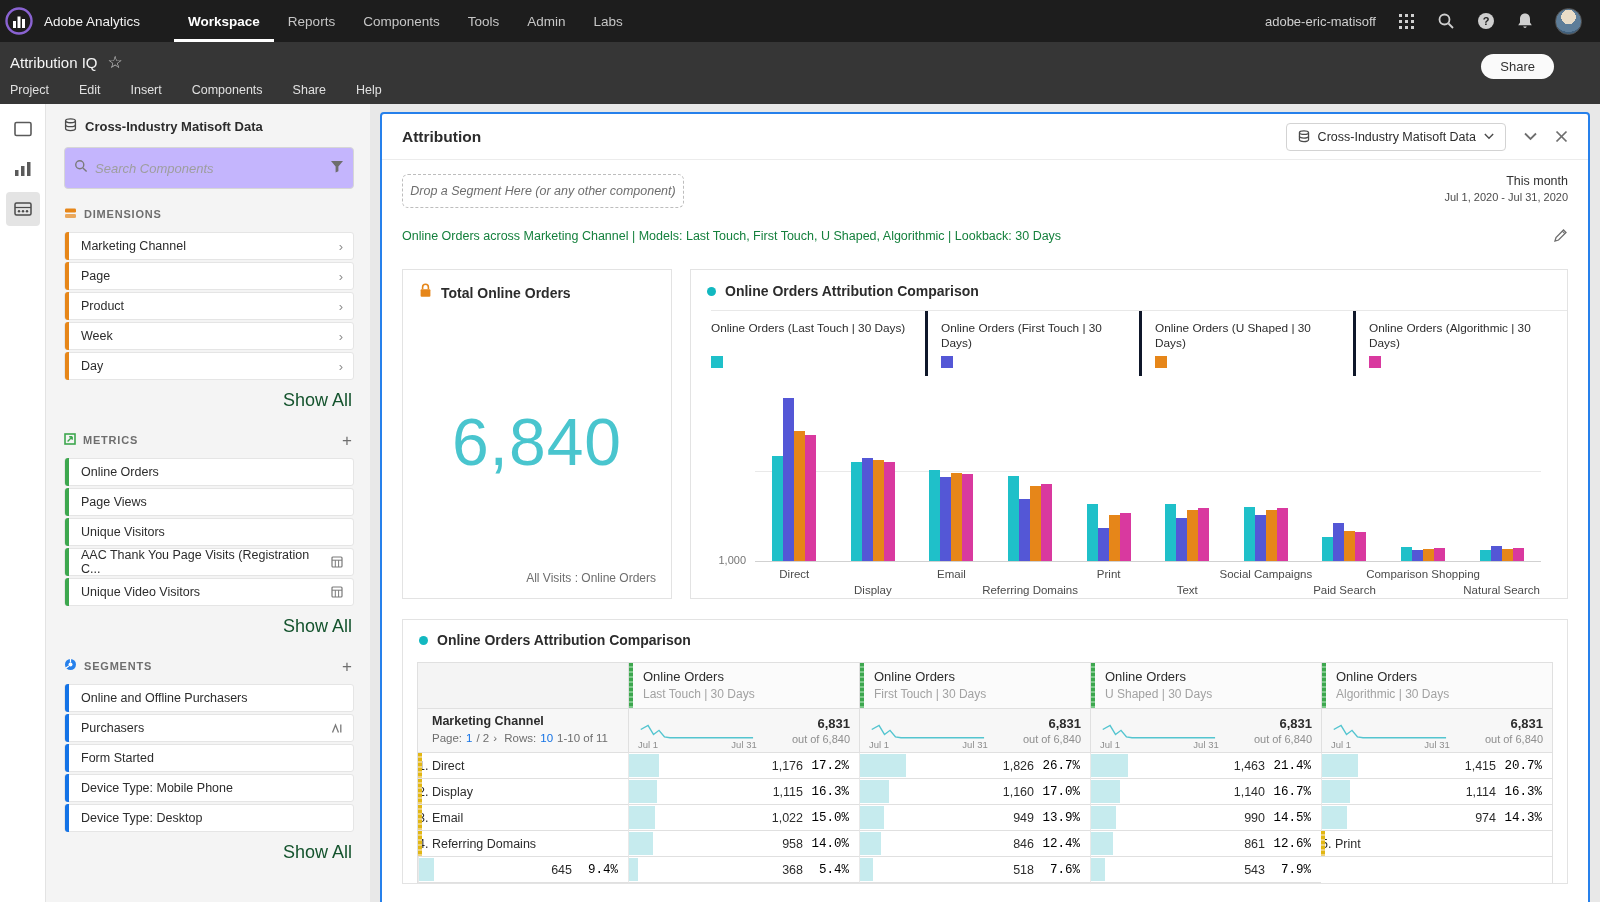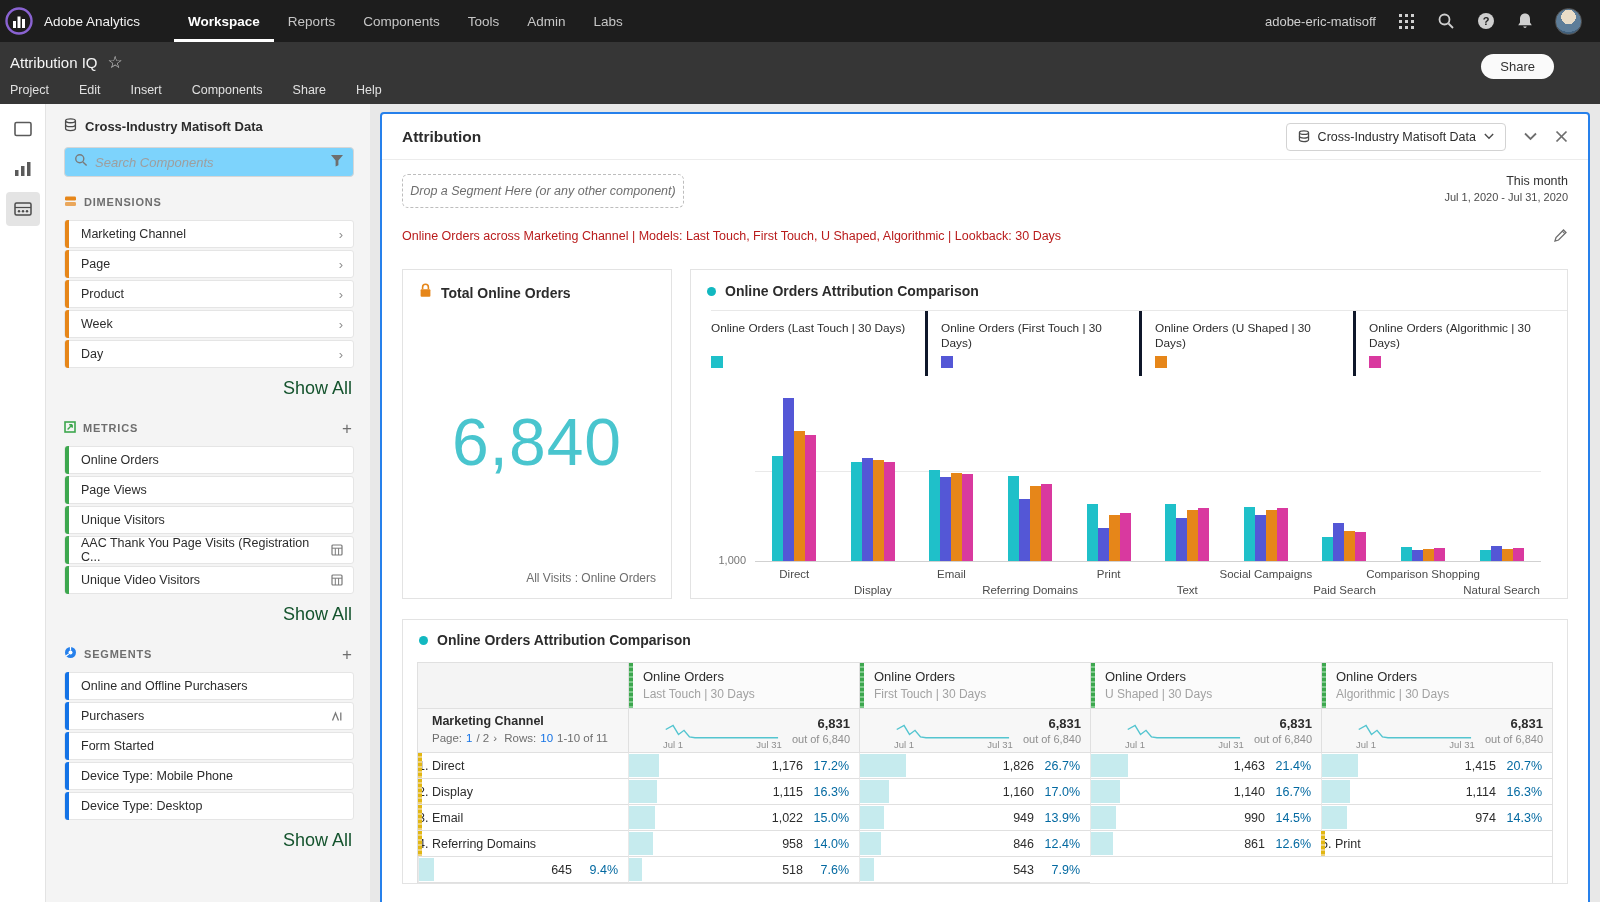--- a/index.html
+++ b/index.html
@@ -30,21 +30,21 @@
   .menu-item:first-child { padding-left:0; }
   .share-btn { position:absolute; top:12px; right:46px; background:#fafafa; color:#323232; font-size:13px; padding:5px 19px; border-radius:14px; border:none; cursor:pointer; font-family:inherit; }
   
   .body { display:flex; height:798px; overflow:hidden; }
   .rail { width:46px; background:#fff; border-right:1px solid #e3e3e3; padding-top:8px; display:flex; flex-direction:column; align-items:center; gap:6px; }
   .rail-btn { width:34px; height:34px; display:flex; align-items:center; justify-content:center; border-radius:4px; cursor:pointer; }
   .rail-btn.active { background:#e4e4e4; }
   
   .sidebar { width:324px; background:#f4f4f4; padding:14px 16px 0 18px; overflow:hidden; }
   .dataset-row { display:flex; align-items:center; gap:8px; font-size:13px; font-weight:bold; color:#2c2c2c; margin-bottom:12px; }
-  .searchbox { display:flex; align-items:center; background:#7dd3fc; border:1px solid #d6d6d6; border-radius:4px; height:30px; padding:0 9px; margin-bottom:16px; }
+  .searchbox { display:flex; align-items:center; background:#c4b5fd; border:1px solid #d6d6d6; border-radius:4px; height:42px; padding:0 9px; margin-bottom:16px; }
   .searchbox input { border:none; outline:none; flex:1; font-size:13px; font-style:italic; color:#2c2c2c; margin-left:7px; font-family:inherit; background:transparent; }
   .searchbox input::placeholder { color:#9e9e9e; }
   .sec-head { display:flex; align-items:center; gap:7px; margin:6px 0 9px 0; }
   .sec-label { font-size:11px; font-weight:bold; letter-spacing:0.8px; color:#6e6e6e; }
   .sec-add { margin-left:auto; font-size:17px; color:#6e6e6e; cursor:pointer; line-height:1; padding-right:2px; }
   .comp-item { position:relative; background:#fff; border:1px solid #e5e5e5; border-radius:3px; height:28px; display:flex; align-items:center; margin-bottom:2px; padding:0 10px 0 16px; font-size:12.5px; color:#2c2c2c; cursor:grab; }
   .comp-item .accent { position:absolute; left:0; top:-1px; bottom:-1px; width:4px; border-radius:3px 0 0 3px; }
   .comp-item .chev { margin-left:auto; color:#8e8e8e; font-size:13px; }
   .comp-item .right-ico { margin-left:auto; display:flex; align-items:center; }
   .show-all { text-align:right; font-size:18px; color:#14532d; padding:8px 2px 14px 0; cursor:pointer; }
@@ -55,21 +55,21 @@
   .panel-title { font-size:15.5px; font-weight:bold; }
   .panel-actions { margin-left:auto; display:flex; align-items:center; gap:18px; }
   .ds-select { display:flex; align-items:center; gap:8px; border:1px solid #d3d3d3; border-radius:4px; height:28px; padding:0 11px; font-size:12.5px; color:#2c2c2c; cursor:pointer; background:#fff; }
   .icon-btn { display:flex; align-items:center; cursor:pointer; }
   .droprow { display:flex; align-items:flex-start; padding:14px 20px 0 20px; }
   .dropzone { border:1.5px dashed #bdbdbd; border-radius:6px; height:34px; width:282px; display:flex; align-items:center; justify-content:center; font-size:12.5px; font-style:italic; color:#6e6e6e; }
   .dateblock { margin-left:auto; text-align:right; }
   .date-preset { font-size:12.5px; color:#323232; }
   .date-range { font-size:11px; color:#4b4b4b; margin-top:3px; }
   .descrow { display:flex; align-items:center; padding:20px 20px 0 20px; }
-  .desc-text { color:#b91c1c; font-size:12.5px; }
+  .desc-text { color:#15803d; font-size:12.5px; }
   .descrow .icon-btn { margin-left:auto; }
   
   .cards { display:flex; gap:18px; padding:26px 20px 0 20px; }
   .card { border:1px solid #e3e3e3; background:#fff; }
   .summary-card { width:270px; height:330px; position:relative; display:flex; flex-direction:column; }
   .card-head { display:flex; align-items:center; gap:9px; padding:13px 16px 0 16px; }
   .card-title { font-size:14px; font-weight:bold; }
   .big-number { flex:1; display:flex; align-items:center; justify-content:center; color:#49c5ce; font-size:66px; font-weight:300; letter-spacing:1px; margin-top:-16px; }
   .summary-caption { position:absolute; right:15px; bottom:13px; font-size:12px; color:#6e6e6e; }
   .teal-dot { width:9px; height:9px; border-radius:50%; background:#12b8c0; }
@@ -97,32 +97,32 @@
   .ft-mhead { background:#fbfbfb; height:46px; padding:6px 10px 0 14px; border-left:1px solid #e0e0e0; }
   .ft-mhead .accent { position:absolute; left:0; top:0; bottom:0; width:4px;
       background:repeating-linear-gradient(180deg,#3da74e 0 3px, #7cc98a 3px 5px); }
   .ft-mname { font-size:13px; color:#2c2c2c; }
   .ft-mmodel { font-size:12px; color:#a2a2a2; margin-top:3px; }
   .ft-corner2 { background:#f7f7f7; height:44px; padding:5px 10px 0 14px; }
   .ft-dim { font-size:12.5px; font-weight:bold; }
   .ft-pag { font-size:11.5px; color:#6e6e6e; margin-top:4px; display:flex; gap:4px; align-items:center; }
   .ft-pag .lnk { color:#1473e6; cursor:pointer; }
   .ft-spark { background:#f7f7f7; height:44px; border-left:1px solid #e0e0e0; display:flex; padding:3px 9px 2px 9px; }
-  .spark-left { width:56%; display:flex; flex-direction:column; justify-content:flex-end;margin-left:25px; }
+  .spark-left { width:56%; display:flex; flex-direction:column; justify-content:flex-end; }
   .jul-row { display:flex; justify-content:space-between; font-size:9.5px; color:#8e8e8e; margin-top:-2px; }
   .spark-right { flex:1; text-align:right; padding-top:4px; }
   .ft-total { font-size:13px; font-weight:bold; color:#2c2c2c; }
   .ft-outof { font-size:11px; color:#8e8e8e; margin-top:2px; }
   .ft-rowlabel { height:26px; display:flex; align-items:center; font-size:12.5px; background:#fff; }
   .ft-rowlabel .accent { position:absolute; left:0; top:0; bottom:0; width:4px;
       background:repeating-linear-gradient(180deg,#e2b714 0 3px, #eed27a 3px 5px); }
   .ft-val { height:26px; border-left:1px solid #e9e9e9; background:#fff; display:flex; align-items:center; justify-content:flex-end; padding-right:10px; font-size:12.5px; }
   .ft-val .fillbar { position:absolute; left:0; top:1px; bottom:1px; background:#c6ebee; }
   .ft-val .v { position:relative; color:#2c2c2c; }
-  .ft-val .p { position:relative; color:#0369a1; margin-left:8px; min-width:38px; text-align:right; }
+  .ft-val .p { position:relative; color:#000000; margin-left:8px; min-width:38px; text-align:right;font-family:Liberation Mono, monospace; }
 </style>
 </head>
 <body>
 
 <div class="app">
 
   <div class="topnav">
     <span class="logo">
       <svg width="30" height="30" viewBox="0 0 30 30">
           <circle cx="15" cy="15" r="12.5" fill="none" stroke="#8a63d2" stroke-width="2.4"></circle>
@@ -734,20 +734,25 @@
               <div class="ft-cell ft-rowlabel">
                 <span class="accent"></span>
                 <span>5. Print</span>
               </div>
               <div class="ft-cell ft-val">
                 <span class="fillbar" style="width: 7.05%;"></span>
                 <span class="v">645</span>
                 <span class="p">9.4%</span>
               </div>
               <div class="ft-cell ft-val">
+                <span class="fillbar" style="width: 4.05%;"></span>
+                <span class="v">368</span>
+                <span class="p">5.4%</span>
+              </div>
+              <div class="ft-cell ft-val">
                 <span class="fillbar" style="width: 5.7%;"></span>
                 <span class="v">518</span>
                 <span class="p">7.6%</span>
               </div>
               <div class="ft-cell ft-val">
                 <span class="fillbar" style="width: 5.925%;"></span>
                 <span class="v">543</span>
                 <span class="p">7.9%</span>
               </div>
             </div>

